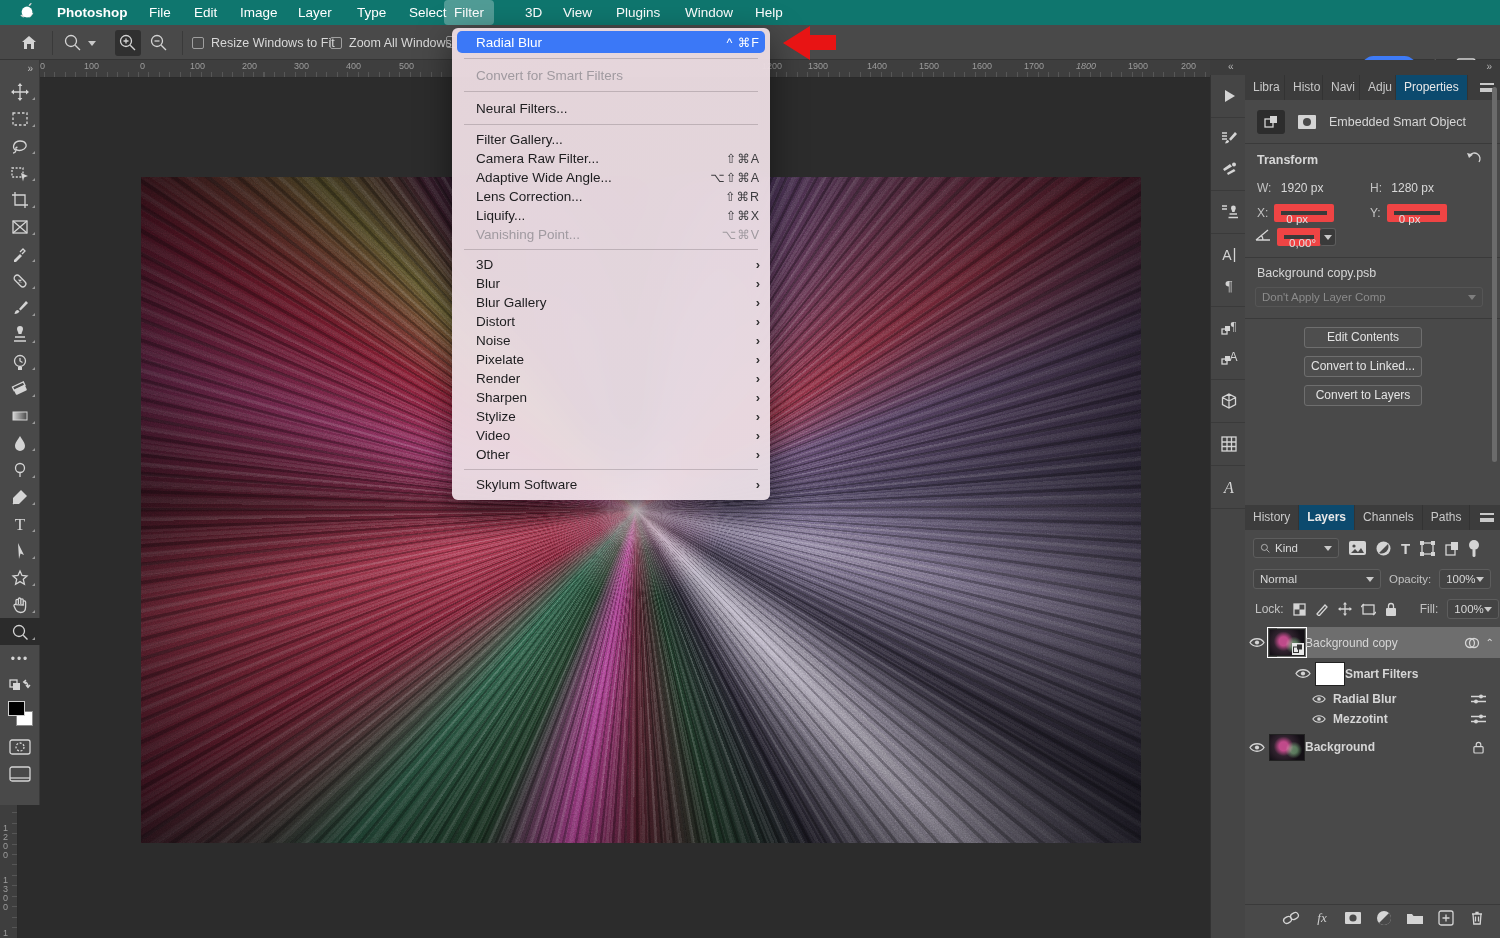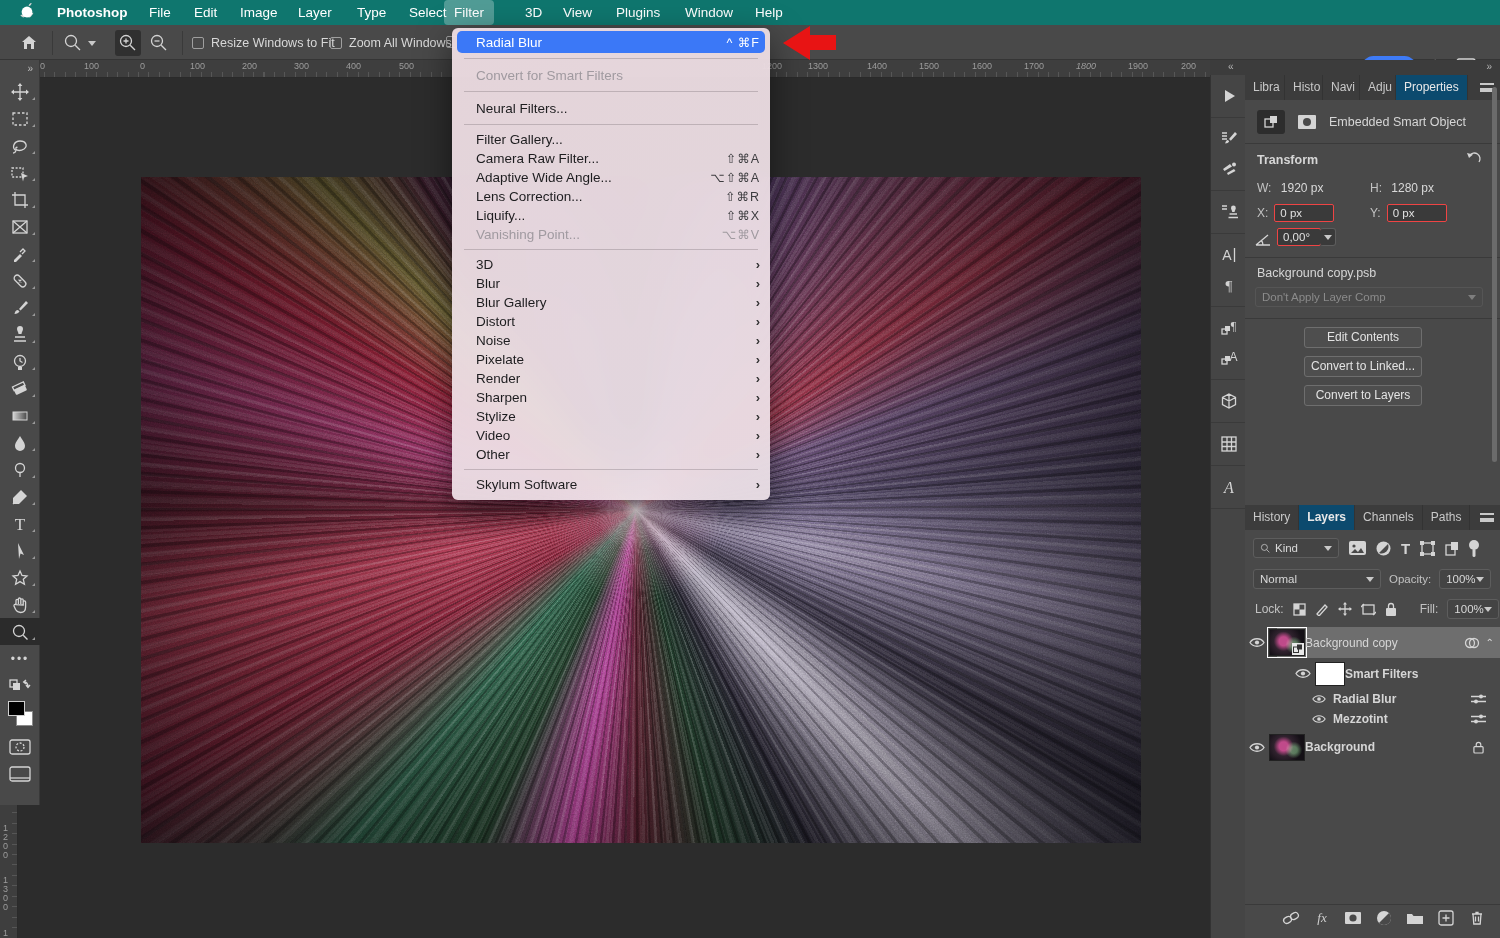--- a/index.html
+++ b/index.html
@@ -126,21 +126,21 @@
 
   #properties { position:absolute; left:1245px; top:75px; width:255px; height:430px; background:#494949;
                 color:#d6d6d6; font-size:12px; }
   #layers { position:absolute; left:1245px; top:505px; width:255px; height:433px; background:#494949;
             color:#d6d6d6; font-size:12px; }
 
   .icon-btn { width:28px; height:24px; border-radius:3px; display:flex; align-items:center;
               justify-content:center; }
   .icon-btn.sel { background:#2d2d2d; }
   .divider { position:absolute; left:0; right:0; height:1px; background:#3a3a3a; }
-  .fld { background:#3a3a3a; border:1px solid #ef4444; border-radius:2px; height:18px;
+  .fld { background:#3a3a3a; border:7px solid #ef4444; border-radius:2px; height:18px;
          line-height:16px; padding:0 5px; color:#e0e0e0; font-size:11.5px; }
   .p-btn { position:absolute; left:59px; width:118px; height:21px; background:#4e4e4e;
            border:1px solid #6e6e6e; border-radius:3px; color:#e3e3e3; font-size:12px;
            text-align:center; line-height:19px; }
   .sel-box { display:flex; align-items:center; background:#444; border:1px solid #5d5d5d;
              border-radius:3px; height:20px; padding:0 6px; color:#d8d8d8; font-size:11.5px; }
   .sel-box .caret-down { margin-left:auto; }
   .sel-box.disabled { color:#8b8b8b; border-color:#555; background:transparent; }
   #prop-scroll { position:absolute; right:3px; top:12px; width:5px; height:375px; background:#6b6b6b;
                  border-radius:3px; }
@@ -674,21 +674,21 @@
       <span style="margin-left:6px;color:#d9d9d9;">1280 px</span>
     </div>
     <div style="position:absolute;left:12px;top:129px;display:flex;align-items:center;gap:6px;">
       <span style="color:#c2c2c2;">X:</span>
       <span class="fld" style="width:60px">0 px</span>
     </div>
     <div style="position:absolute;left:125px;top:129px;display:flex;align-items:center;gap:6px;">
       <span style="color:#c2c2c2;">Y:</span>
       <span class="fld" style="width:60px">0 px</span>
     </div>
-    <div style="position:absolute;left:10px;top:153px;display:flex;align-items:flex-end;gap:6px;">
+    <div style="position:absolute;left:10px;top:153px;display:flex;align-items:flex-start;gap:6px;">
       <span>
         <svg width="16" height="13" viewBox="0 0 16 13">
             <path class="ic" d="M1 12 L13 2 M1 12 H15 M8 12 A7 7 0 0 0 6.4 7.5"></path>
           </svg>
         </span>
       <span class="fld" style="width:44px">0,00°</span>
       <span class="icon-btn" style="width:16px;height:18px;background:#3a3a3a;border:1px solid #5d5d5d;border-left:none;margin-left:-7px;">
           <span class="caret-down"></span>
         </span>
     </div>

